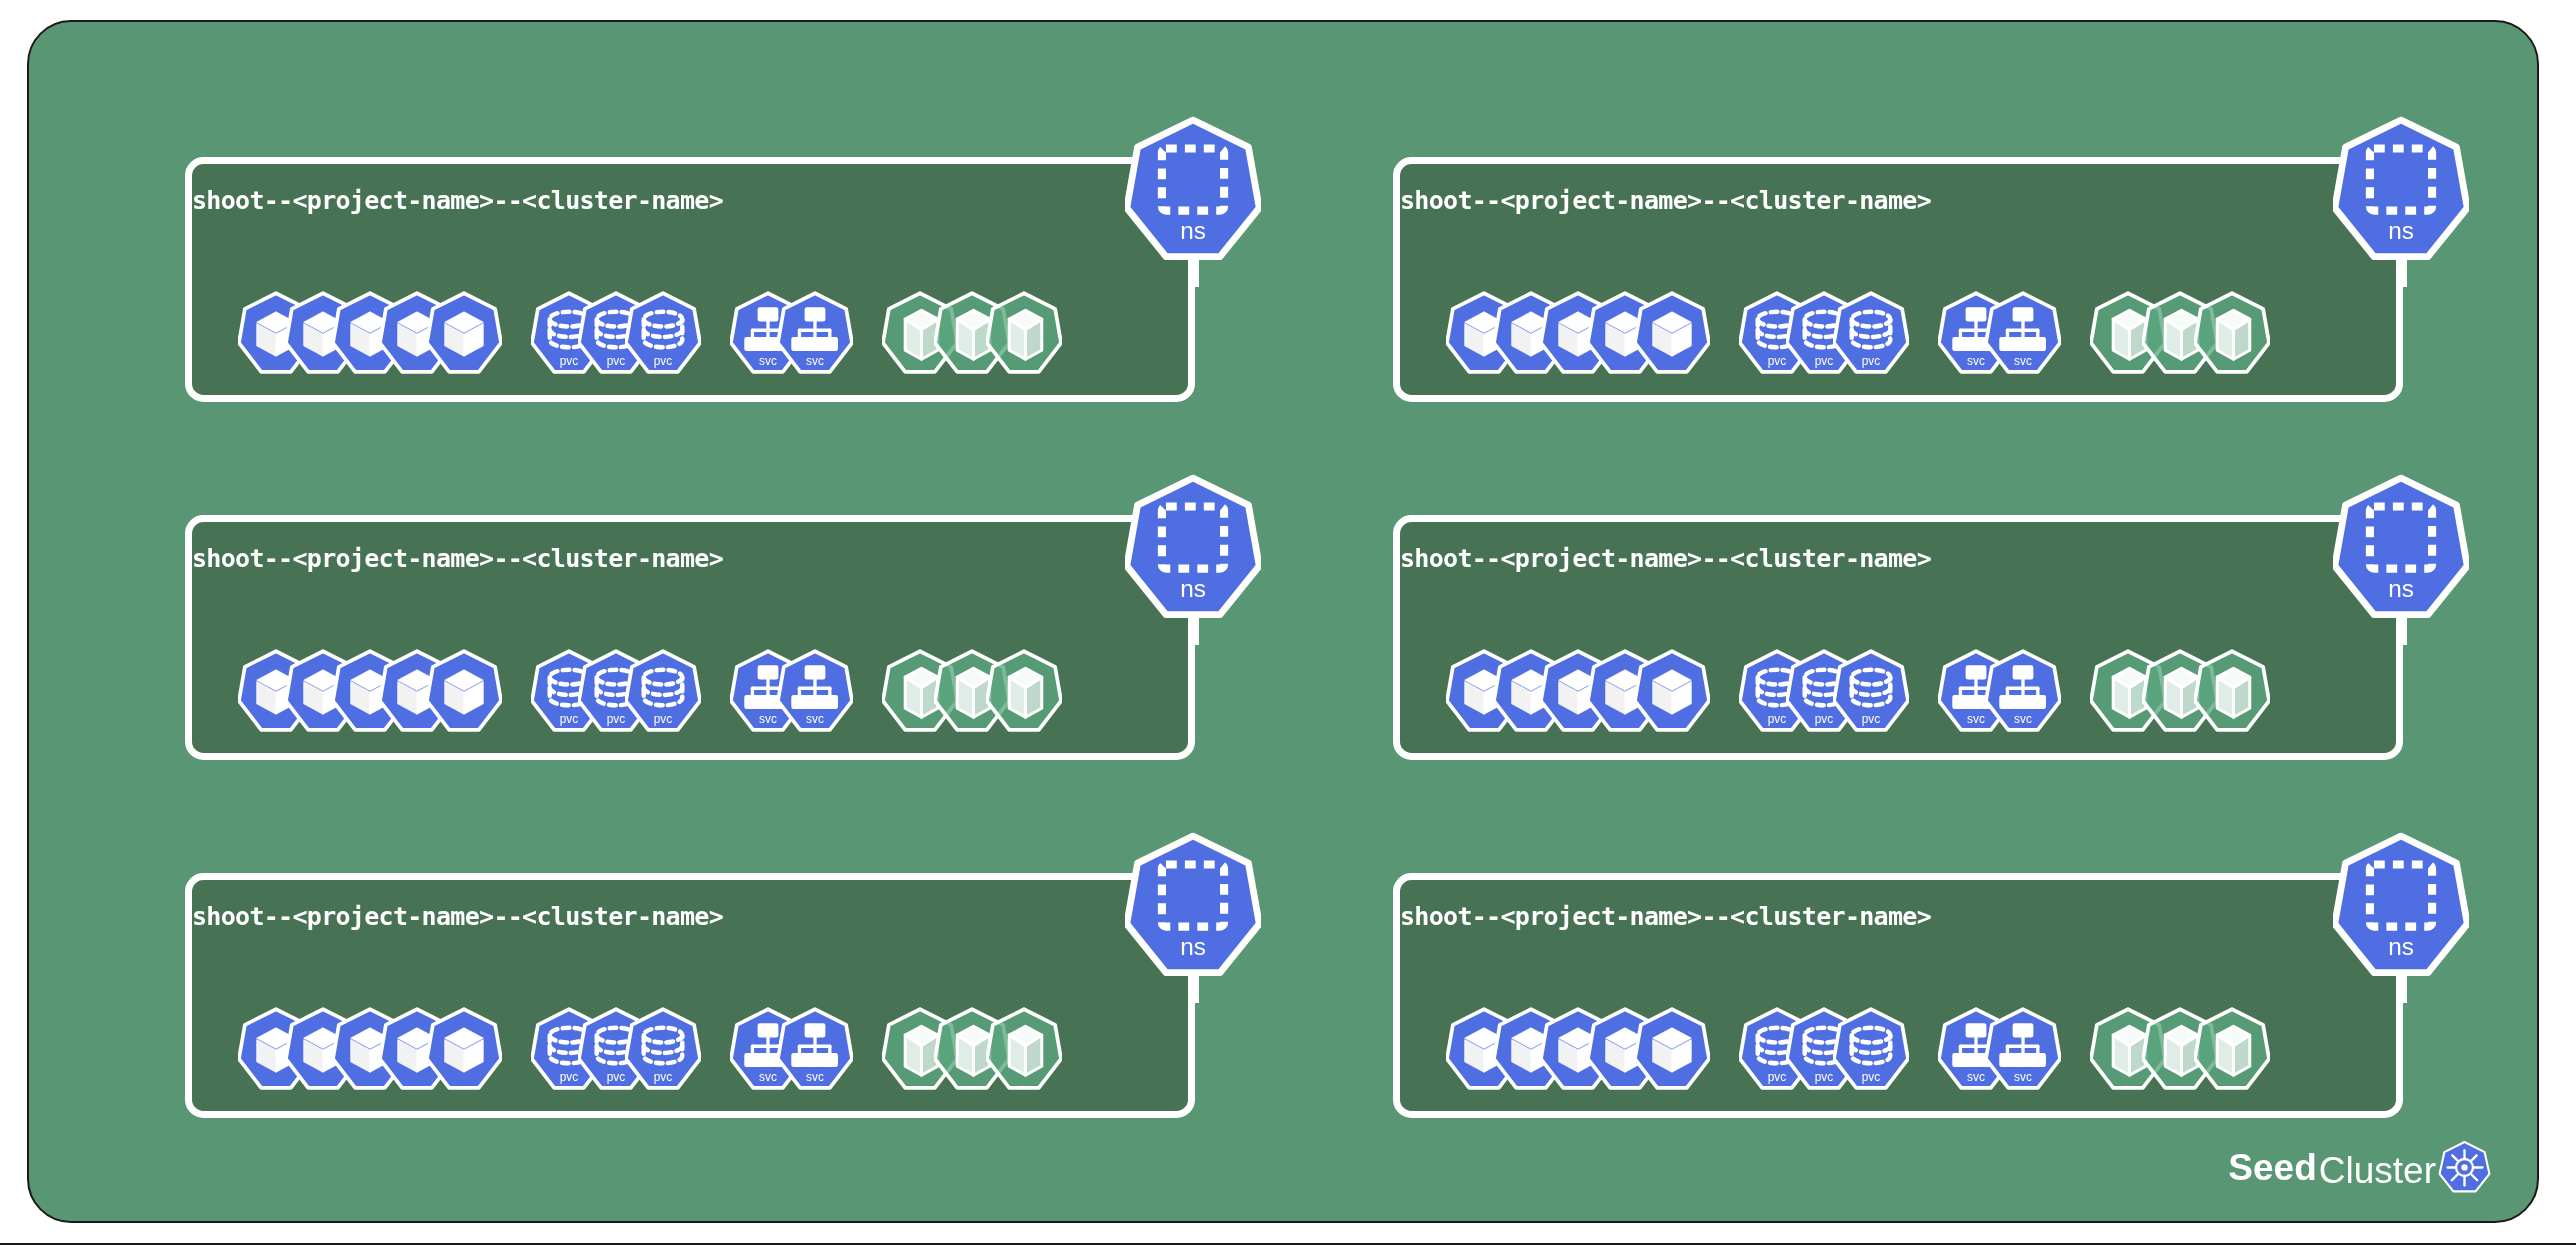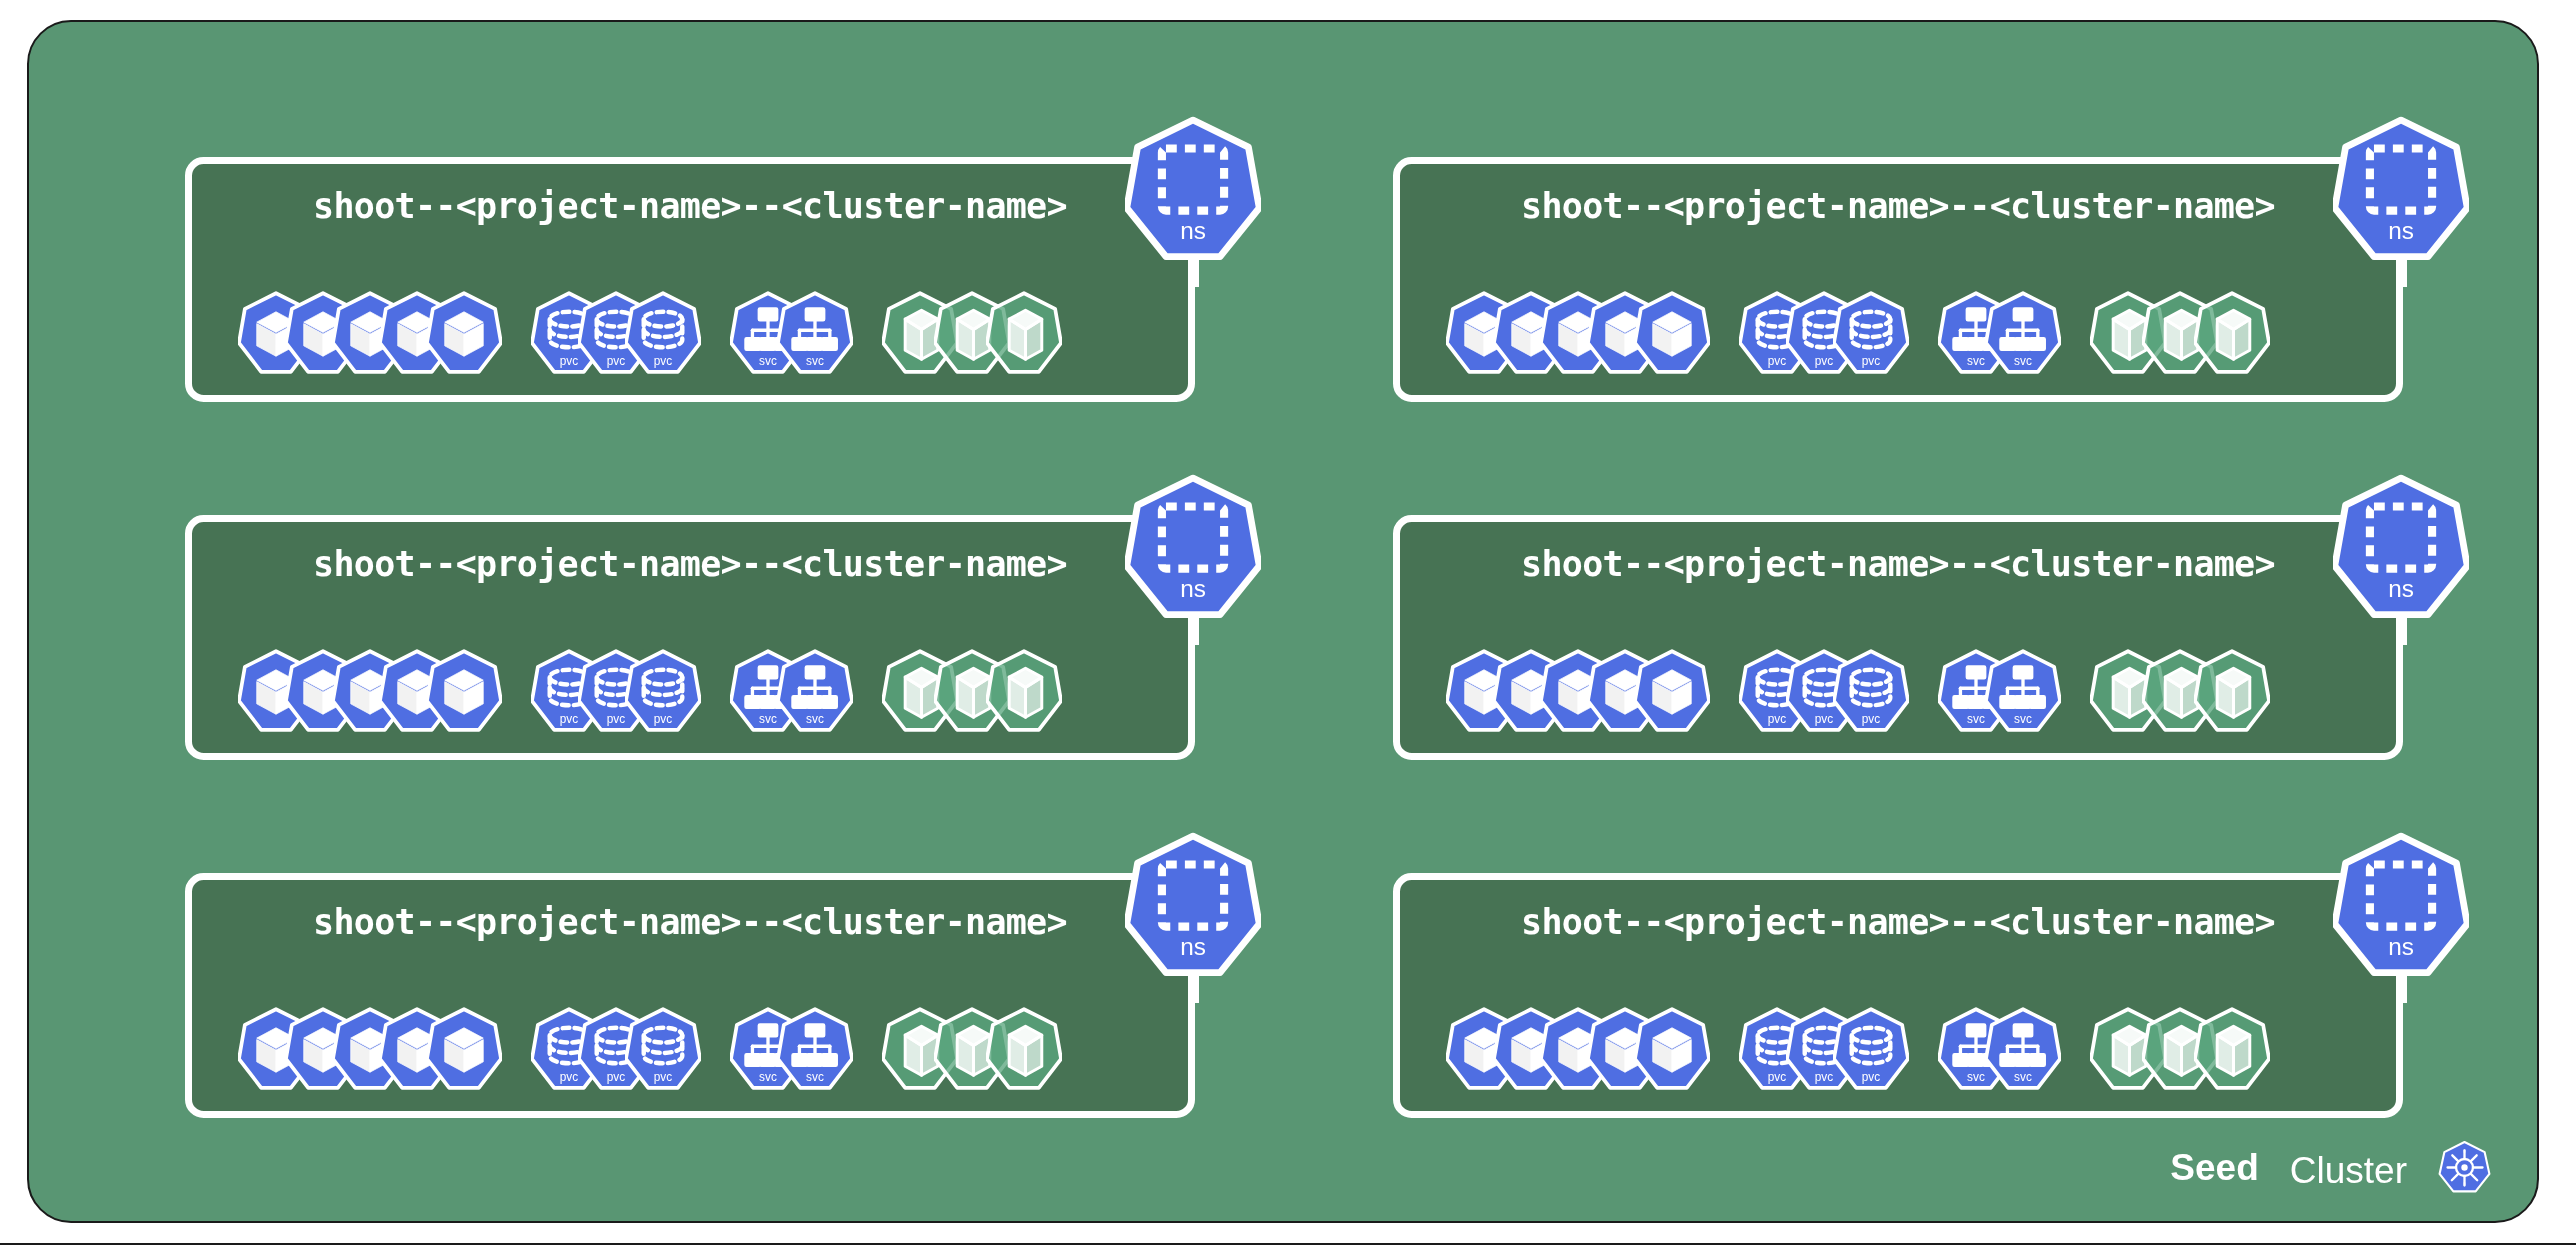--- a/index.html
+++ b/index.html
@@ -60,25 +60,24 @@
     border-radius: 18.6px;
     box-sizing: border-box;
     z-index: 1;
   }
 
   .ns-title {
     position: absolute;
     left: 0;
     right: 0;
     top: 21.5px;
-    text-align: center;
     color: #ffffff;
     font-family: "DejaVu Sans Mono", "Liberation Mono", monospace;
     font-weight: bold;
-    font-size: 35px;
+    font-size: 25px;
     letter-spacing: -0.7px;
     white-space: nowrap;
   }
 
   
   .ns-badge {
     position: absolute;
     right: -66px;
     top: -21.5px;
     width: 136px;
@@ -131,21 +130,21 @@
   .res-group.shoots .hex-icon { margin-left: -24px; }
   .res-group.shoots .hex-icon:first-child { margin-left: 0; }
 
   
   #seed-label {
     position: absolute;
     right: 46px;
     bottom: 27px;
     display: flex;
     align-items: center;
-    gap: 31px;
+    gap: 2px;
     color: #ffffff;
     font-size: 37px;
     white-space: nowrap;
   }
   #seed-label .bold { font-weight: bold; }
   #seed-label .thin { font-weight: normal; margin-top: 6px; }
   #k8s-logo { width: 53px; height: 53px; display: block; }
 
   
   #bottom-rule {

